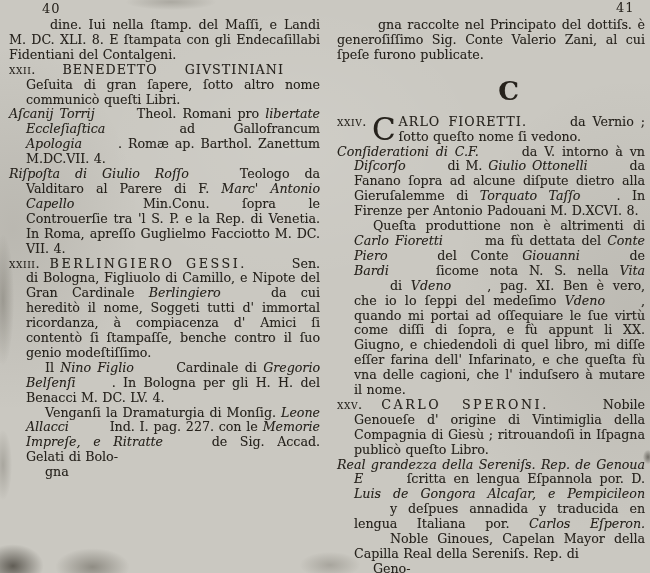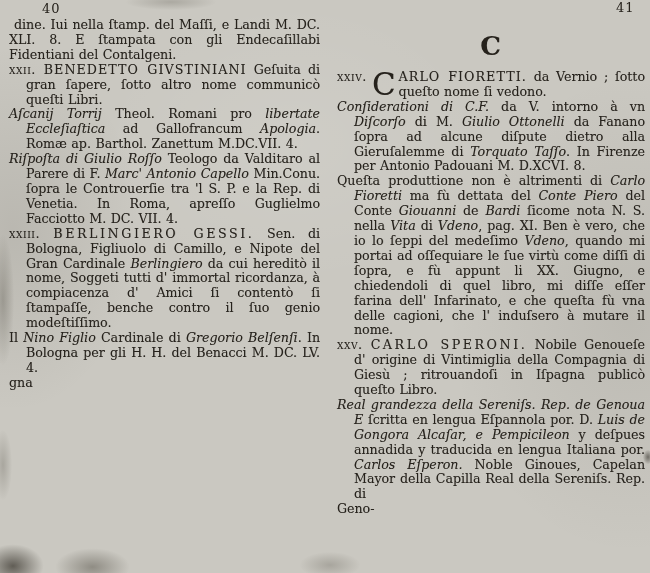--- a/index.html
+++ b/index.html
@@ -44,21 +44,21 @@
     text-shadow:.3px .3px 0 rgba(20,18,14,.25);
   }
   p.cont{padding-left:0;text-indent:5px;}
   p.catchword{padding-left:0;text-indent:0;text-align:left;padding-right:14px;}
   p.section{
     padding:15px 0 11px;text-indent:0;text-align:center;
     font-size:26px;line-height:26px;font-weight:bold;letter-spacing:1px;
   }
   p.entry-drop{padding-left:0;text-indent:0;}
 
-  .run-r{font-style:normal;}
+  .run-r{font-style:normal;margin-left:36px;}
   .run-i{font-style:italic;}
   .run-n{font-variant:small-caps;letter-spacing:.6px;}
   .run-c{letter-spacing:1.1px;}
   .run-cw{letter-spacing:2.6px;}
   .run-fnum{float:left;font-variant:small-caps;letter-spacing:.6px;padding-right:5px;}
   .run-d{float:left;font-size:31px;line-height:27px;padding:1px 3px 0 0;}
 </style>
 </head>
 <body>
 
@@ -74,23 +74,25 @@
   <div class="pagenum pagenum-left">40</div>
   <div class="pagenum pagenum-right">41</div>
 
   <div class="col col-left" id="col-left">
       <p class="para cont"><span class="run-r">dine. Iui nella ſtamp. del Maſſi, e Landi M. DC. XLI. 8. E ſtampata con gli Endecaſillabi Fidentiani del Contalgeni.</span></p>
       <p class="para body"><span class="run-n">xxii. </span><span class="run-c">BENEDETTO GIVSTINIANI</span><span class="run-r"> Geſuita di gran ſapere, ſotto altro nome communicò queſti Libri.</span></p>
       <p class="para body"><span class="run-i">Aſcanij Torrij </span><span class="run-r">Theol. Romani pro </span><span class="run-i">libertate Eccleſiaſtica </span><span class="run-r">ad Gallofrancum </span><span class="run-i">Apologia</span><span class="run-r">. Romæ ap. Barthol. Zanettum M.DC.VII. 4.</span></p>
       <p class="para body"><span class="run-i">Riſpoſta di Giulio Roſſo </span><span class="run-r">Teologo da Valditaro al Parere di F. </span><span class="run-i">Marc' Antonio Capello </span><span class="run-r">Min.Conu. ſopra le Controuerſie tra 'l S. P. e la Rep. di Venetia. In Roma, apreſſo Guglielmo Facciotto M. DC. VII. 4.</span></p>
       <p class="para body"><span class="run-n">xxiii. </span><span class="run-cw">BERLINGIERO GESSI.</span><span class="run-r"> Sen. di Bologna, Figliuolo di Camillo, e Nipote del Gran Cardinale </span><span class="run-i">Berlingiero </span><span class="run-r">da cui hereditò il nome, Soggeti tutti d' immortal ricordanza, à compiacenza d' Amici ſi contentò ſi ſtampaſſe, benche contro il ſuo genio modeſtiſſimo.</span></p>
       <p class="para body"><span class="run-r">Il </span><span class="run-i">Nino Figlio </span><span class="run-r">Cardinale di </span><span class="run-i">Gregorio Belſenſi</span><span class="run-r">. In Bologna per gli H. H. del Benacci M. DC. LV. 4.</span></p>
+      <p class="para body"><span class="run-r">Venganſi la Dramaturgia di Monſig. </span><span class="run-i">Leone Allacci </span><span class="run-r">Ind. I. pag. 227. con le </span><span class="run-i">Memorie Impreſe, e Ritratte </span><span class="run-r">de Sig. Accad. Gelati di Bolo-</span></p>
       <p class="para catchword"><span class="run-r">gna</span></p>
     </div>
   <div class="col col-right" id="col-right">
+      <p class="para cont"><span class="run-r">gna raccolte nel Principato del dottiſs. è generoſiſſimo Sig. Conte Valerio Zani, al cui ſpeſe furono publicate.</span></p>
       <p class="para section"><span class="run-r">C</span></p>
       <p class="para entry-drop"><span class="run-fnum">xxiv.</span><span class="run-d">C</span><span class="run-c">ARLO FIORETTI.</span><span class="run-r"> da Vernio ; ſotto queſto nome ſi vedono.</span></p>
       <p class="para body"><span class="run-i">Conſiderationi di C.F. </span><span class="run-r">da V. intorno à vn </span><span class="run-i">Diſcorſo </span><span class="run-r">di M. </span><span class="run-i">Giulio Ottonelli </span><span class="run-r">da Fanano ſopra ad alcune diſpute dietro alla Gieruſalemme di </span><span class="run-i">Torquato Taſſo</span><span class="run-r">. In Firenze per Antonio Padouani M. D.XCVI. 8.</span></p>
       <p class="para body"><span class="run-r">Queſta produttione non è altrimenti di </span><span class="run-i">Carlo Fioretti </span><span class="run-r">ma fù dettata del </span><span class="run-i">Conte Piero </span><span class="run-r">del Conte </span><span class="run-i">Giouanni </span><span class="run-r">de </span><span class="run-i">Bardi </span><span class="run-r">ſicome nota N. S. nella </span><span class="run-i">Vita </span><span class="run-r">di </span><span class="run-i">Vdeno</span><span class="run-r">, pag. XI. Ben è vero, che io lo ſeppi del medeſimo </span><span class="run-i">Vdeno</span><span class="run-r">, quando mi portai ad oſſequiare le ſue virtù come diſſi di ſopra, e fù appunt li XX. Giugno, e chiedendoli di quel libro, mi diſſe eſſer farina dell' Infarinato, e che queſta fù vna delle cagioni, che l' induſsero à mutare il nome.</span></p>
       <p class="para body"><span class="run-n">xxv. </span><span class="run-cw">CARLO SPERONI.</span><span class="run-r"> Nobile Genoueſe d' origine di Vintimiglia della Compagnia di Giesù ; ritrouandoſi in Iſpagna publicò queſto Libro.</span></p>
       <p class="para body"><span class="run-i">Real grandezza della Sereniſs. Rep. de Genoua E</span><span class="run-r"> ſcritta en lengua Eſpannola por. D. </span><span class="run-i">Luis de Gongora Alcaſar, e Pempicileon </span><span class="run-r">y deſpues annadida y traducida en lengua Italiana por. </span><span class="run-i">Carlos Eſperon. </span><span class="run-r">Noble Ginoues, Capelan Mayor della Capilla Real della Sereniſs. Rep. di</span></p>
       <p class="para catchword"><span class="run-r">Geno-</span></p>
     </div>
 </div>
 

